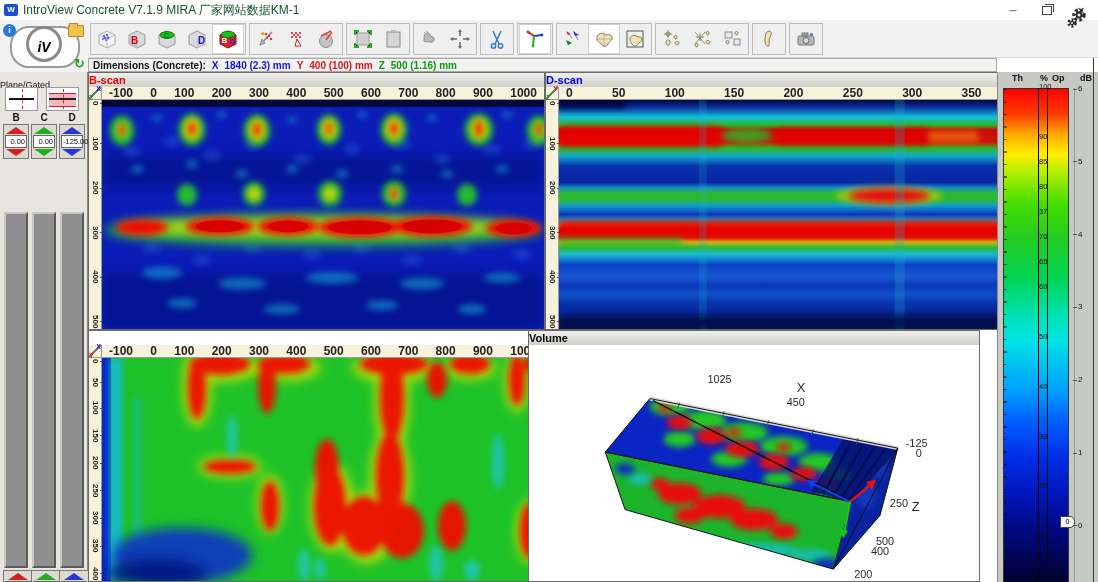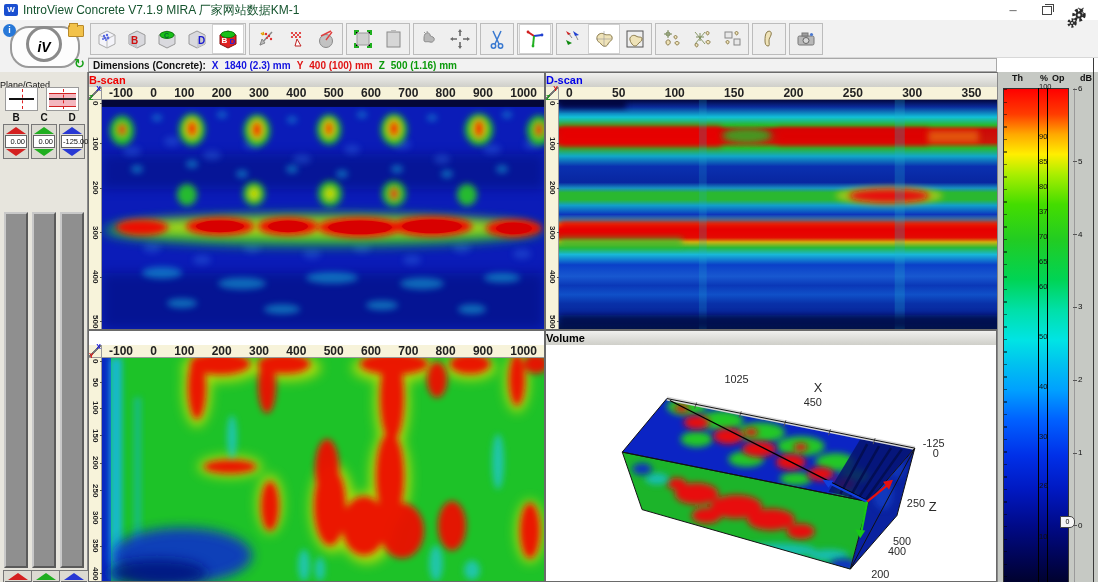--- a/index.html
+++ b/index.html
@@ -734,21 +734,21 @@
             <ellipse cx="218" cy="214" rx="5" ry="12"></ellipse>
             <ellipse cx="334" cy="208" rx="7" ry="18"></ellipse>
             <ellipse cx="130" cy="80" rx="5" ry="22"></ellipse>
             <ellipse cx="396" cy="105" rx="6" ry="28"></ellipse>
             <ellipse cx="370" cy="215" rx="8" ry="10"></ellipse>
         </g>
       </svg>
     </div>
   </div>
 
-  <div class="panel" style="left:545px;top:330px;width:452px;height:252px;">
+  <div class="panel" style="left:528px;top:330px;width:452px;height:252px;">
     <div class="phead" style="color:#000;">Volume</div>
     <div class="volbody">
       <svg viewBox="0 0 450 238">
         <defs>
           <filter id="v3" x="-60%" y="-60%" width="220%" height="220%">
               <feGaussianBlur stdDeviation="3"></feGaussianBlur>
             </filter>
           <clipPath id="topf">
               <polygon points="120,54 370,104 323,158 75,108"></polygon>
             </clipPath>

